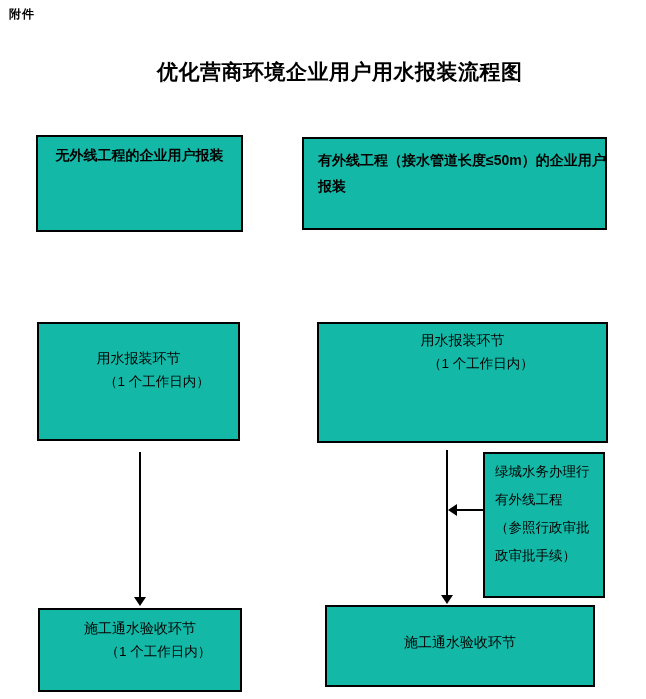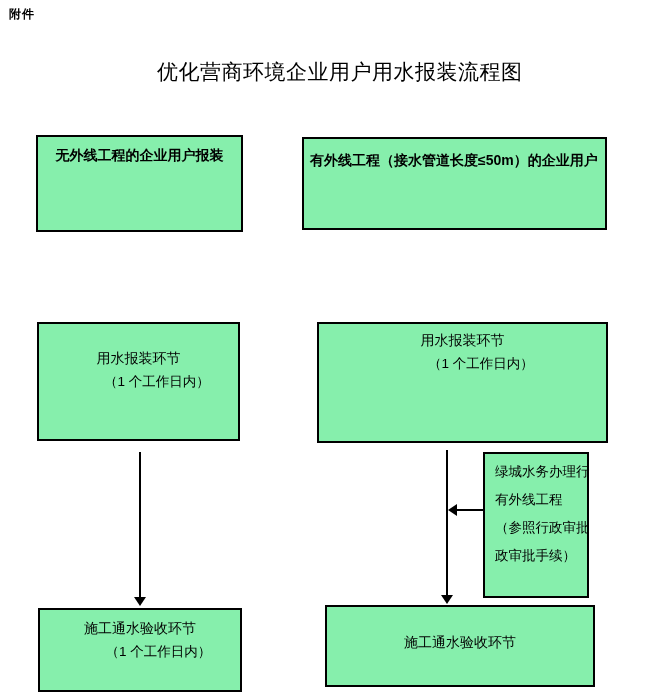--- a/index.html
+++ b/index.html
@@ -21,37 +21,37 @@
     top: 6px;
     font-size: 12px;
     font-weight: bold;
     letter-spacing: 1px;
   }
   .page-title {
     position: absolute;
     left: 157px;
     top: 58px;
     font-size: 21px;
-    font-weight: normal;
+    font-weight: bold;
     letter-spacing: 0.5px;
     white-space: nowrap;
     text-align: right;
   }
   .flow-box {
     position: absolute;
     border: 2px solid #000000;
-    background: #86efac;
+    background: #14b8a6;
     font-size: 14px;
     line-height: 23px;
   }
   .box-left-start   { left: 36px;  top: 135px; width: 207px; height: 97px;  padding-top: 7px;  text-align: center; font-weight: bold; }
-  .box-right-start  { left: 302px; top: 137px; width: 305px; height: 93px;  padding: 8px 10px 0 6px; text-align: left; font-weight: bold; line-height: 26px; }
+  .box-right-start  { left: 302px; top: 137px; width: 305px; height: 93px;  padding: 8px 10px 0 14px; text-align: left; font-weight: bold; line-height: 26px; }
   .box-left-mid     { left: 37px;  top: 322px; width: 203px; height: 119px; padding-top: 23px; text-align: center; }
   .box-right-mid    { left: 317px; top: 322px; width: 291px; height: 121px; padding-top: 5px;  text-align: center; }
-  .box-side         { left: 483px; top: 452px; width: 106px; height: 146px; padding: 4px 4px 0 10px; text-align: left; font-size: 13.5px; line-height: 28px; }
+  .box-side         { left: 483px; top: 452px; width: 122px; height: 146px; padding: 4px 4px 0 10px; text-align: left; font-size: 13.5px; line-height: 28px; }
   .box-left-bottom  { left: 38px;  top: 608px; width: 204px; height: 84px;  padding-top: 7px;  text-align: center; }
   .box-right-bottom { left: 325px; top: 605px; width: 270px; height: 82px;  padding-top: 24px; text-align: center; }
   .box-heading { font-weight: normal; }
   .box-duration { font-weight: normal; font-size: 13.5px; padding-left: 37px; }
   .note-line { display: block; white-space: nowrap; }
   .start-line { display: block; white-space: nowrap; }
 
   
   .vline {
     position: absolute;
@@ -102,20 +102,21 @@
     <div class="box-duration">（1 个工作日内）</div>
   </div>
 
   <div class="flow-box box-left-bottom">
     <div class="box-heading">施工通水验收环节</div>
     <div class="box-duration">（1 个工作日内）</div>
   </div>
 
   <div class="flow-box box-right-start">
     <span class="start-line">有外线工程（接水管道长度≤50m）的企业用户</span>
+    <span class="start-line">报装</span>
   </div>
 
   <div class="flow-box box-right-mid">
     <div class="box-heading">用水报装环节</div>
     <div class="box-duration">（1 个工作日内）</div>
   </div>
 
   <div class="flow-box box-side">
     <span class="note-line">绿城水务办理行</span>
     <span class="note-line">有外线工程</span>

